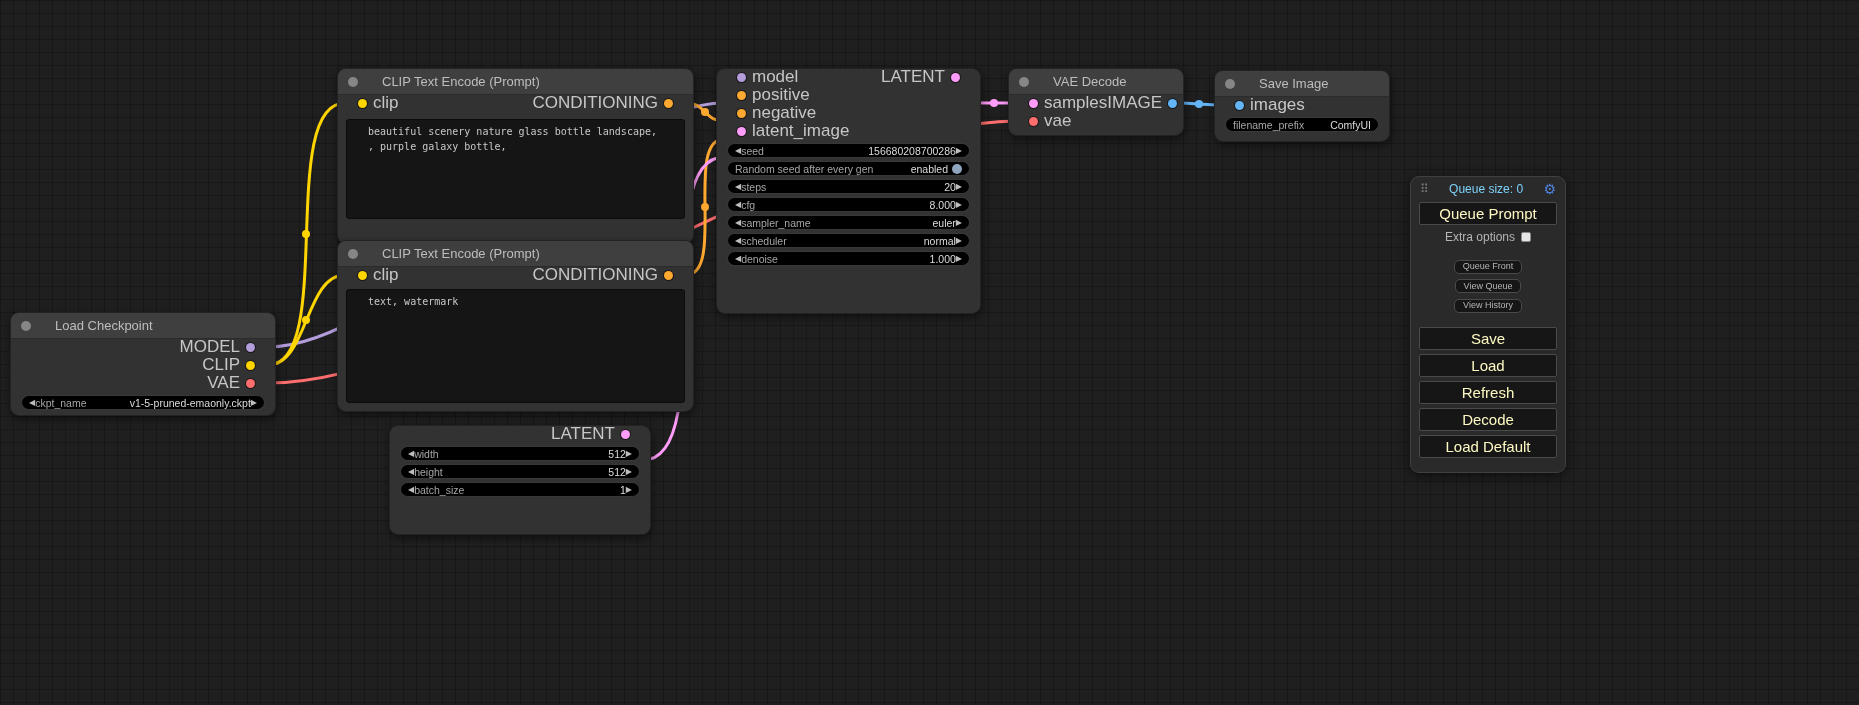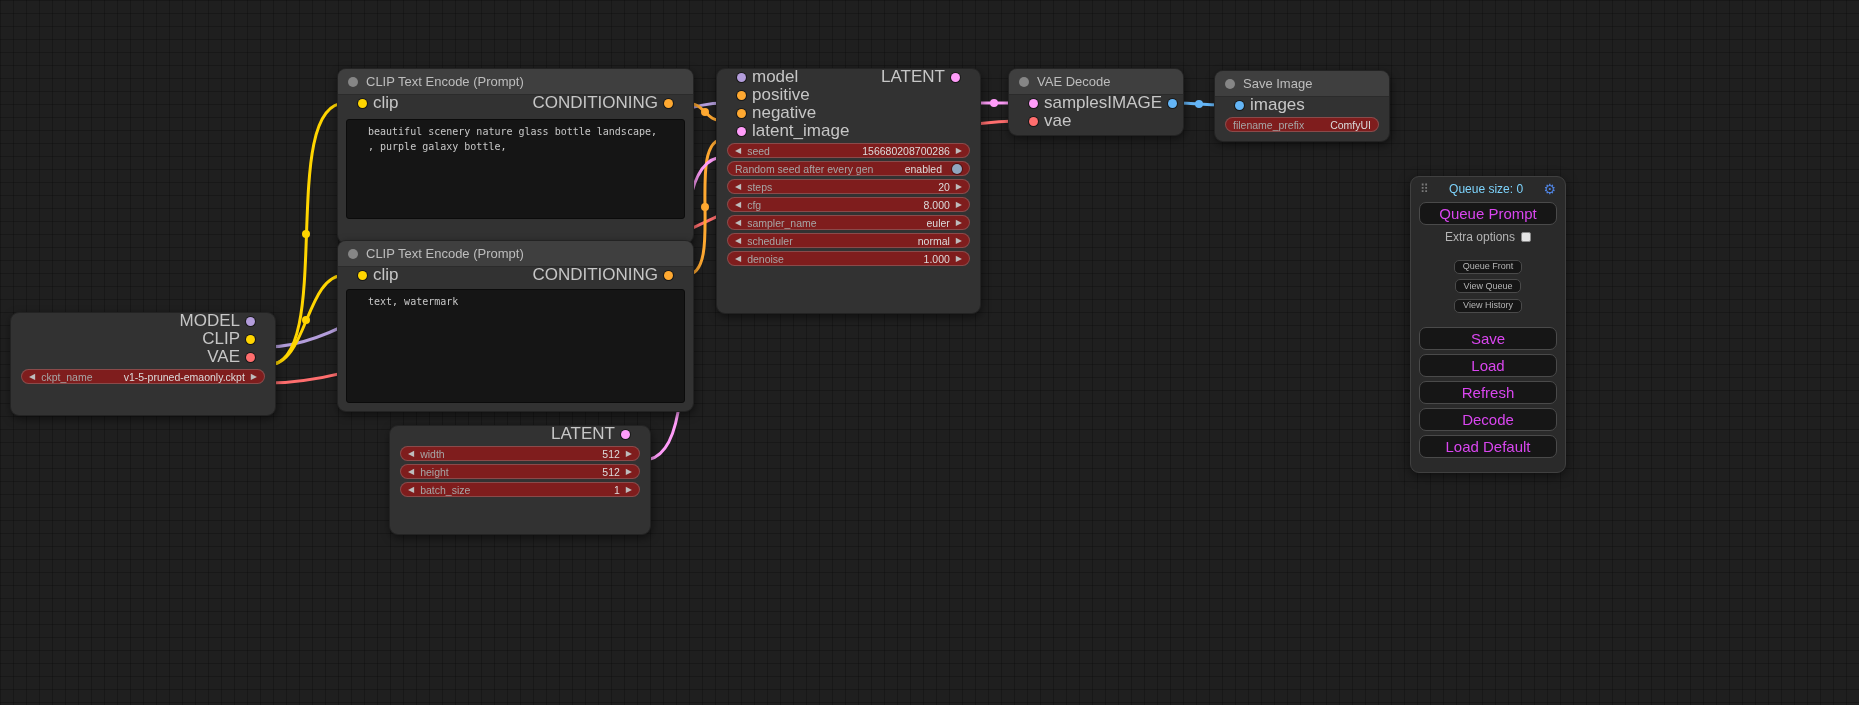--- a/index.html
+++ b/index.html
@@ -18,38 +18,38 @@
 
   .node {
     position:absolute; z-index:2;
     background:#323232;
     border:1px solid #232323;
     border-radius:9px;
     box-shadow:1px 3px 8px rgba(0,0,0,.5);
     color:#c3c3c3;
   }
   .ntitle {
-    height:26px; display:flex; align-items:center; gap:8px;
+    height:26px; display:flex; align-items:center; gap:24px;
     padding:12px 10px;
     background:#3f3f3f;
     border-radius:8px 8px 0 0;
     color:#bdbdbd; font-size:13px;
     border-bottom:1px solid #2b2b2b;
   }
   .ndot { width:10px; height:10px; border-radius:50%; background:#868686; flex:0 0 auto; }
   .prow { height:18px; display:flex; align-items:flex-end; padding:0 20px; font-size:17px; color:#c6c6c6; }
   .port { display:flex; align-items:center; gap:6px; }
   .port.out { margin-left:auto; flex-direction:row-reverse; }
   .pdot { width:9px; height:9px; border-radius:50%; box-shadow:0 0 0 1px rgba(0,0,0,.5); flex:0 0 auto; }
   .widget {
     height:15px; margin:2px 10px 3px;
-    background:#7f1d1d;
+    background:#000000;
     border:1px solid rgba(160,160,160,.35);
     border-radius:8px;
-    display:flex; align-items:center; gap:6px;
+    display:flex; align-items:center; 
     padding:0 7px;
     font-size:10.5px; color:#a6a6a6;
   }
   .wvalue { margin-left:auto; color:#dcdcdc; }
   .warrow { color:#bdbdbd; font-size:8px; line-height:1; }
   .toggle-dot { width:10px; height:10px; border-radius:50%; margin-left:4px; flex:0 0 auto; box-shadow:0 0 0 1px rgba(0,0,0,.4); }
   .ta {
     position:absolute; left:8px; right:8px;
     background:#151515;
     border:1px solid #0b0b0b;
@@ -71,22 +71,22 @@
     box-shadow:0 3px 12px rgba(0,0,0,.55);
   }
   .menu-header { display:flex; align-items:center; padding:5px 9px 2px; }
   .drag { color:#7a7a7a; font-size:12px; cursor:grab; }
   .qsize { flex:1; text-align:center; color:#7dd3fc; font-size:12px; }
   .gear { font-size:14px; cursor:pointer; line-height:1; }
   .btn {
     display:block; width:138px; margin:4px auto;
     background:#161616;
     border:1px solid #4a4a4a;
-    border-radius:7px;
-    color:#d946ef; font-size:15px;
+    border-radius:2px;
+    color:#fef9c3; font-size:15px;
     height:23px; text-align:center;
     font-family:"Liberation Sans", sans-serif;
     cursor:pointer;
   }
   .btn.small {
     display:inline-block; width:auto; height:14px;
     font-size:9px; line-height:11px;
     padding:0 8px; margin:1px 6px;
     border-radius:5px; color:#b5b5b5;
   }
@@ -150,20 +150,24 @@
     </div>
     <div class="port out">
       <span class="pdot" style="background: rgb(255, 169, 49);"></span>
       <span>CONDITIONING</span>
     </div>
   </div>
   <div class="ta" style="top:48px; height:114px;">text, watermark</div>
 </div>
 
 <div class="node" style="left:10px; top:312px; width:266px; height:104px;">
+  <div class="ntitle">
+    <span class="ndot"></span>
+    <span>Load Checkpoint</span>
+  </div>
   <div class="prow">
     <div class="port out">
       <span class="pdot" style="background: rgb(179, 157, 219);"></span>
       <span>MODEL</span>
     </div>
   </div>
   <div class="prow">
     <div class="port out">
       <span class="pdot" style="background: rgb(255, 213, 0);"></span>
       <span>CLIP</span>

